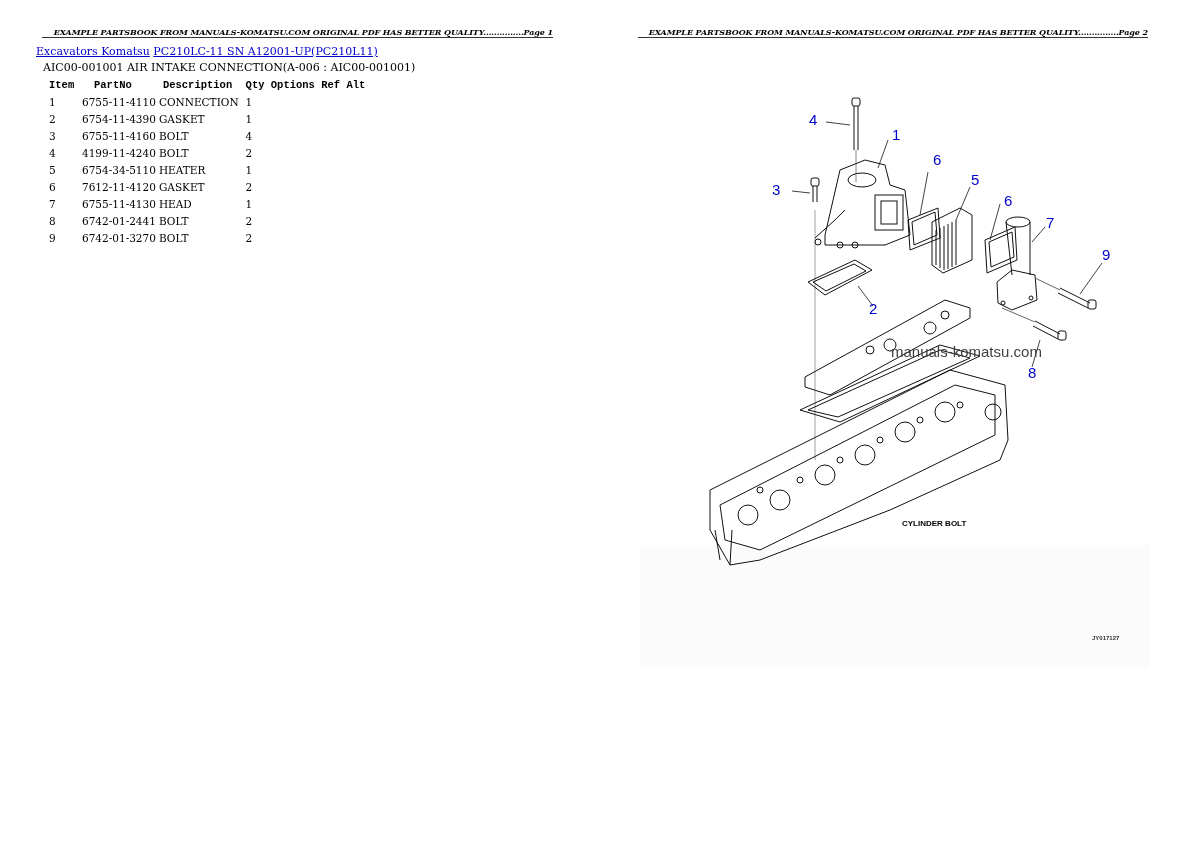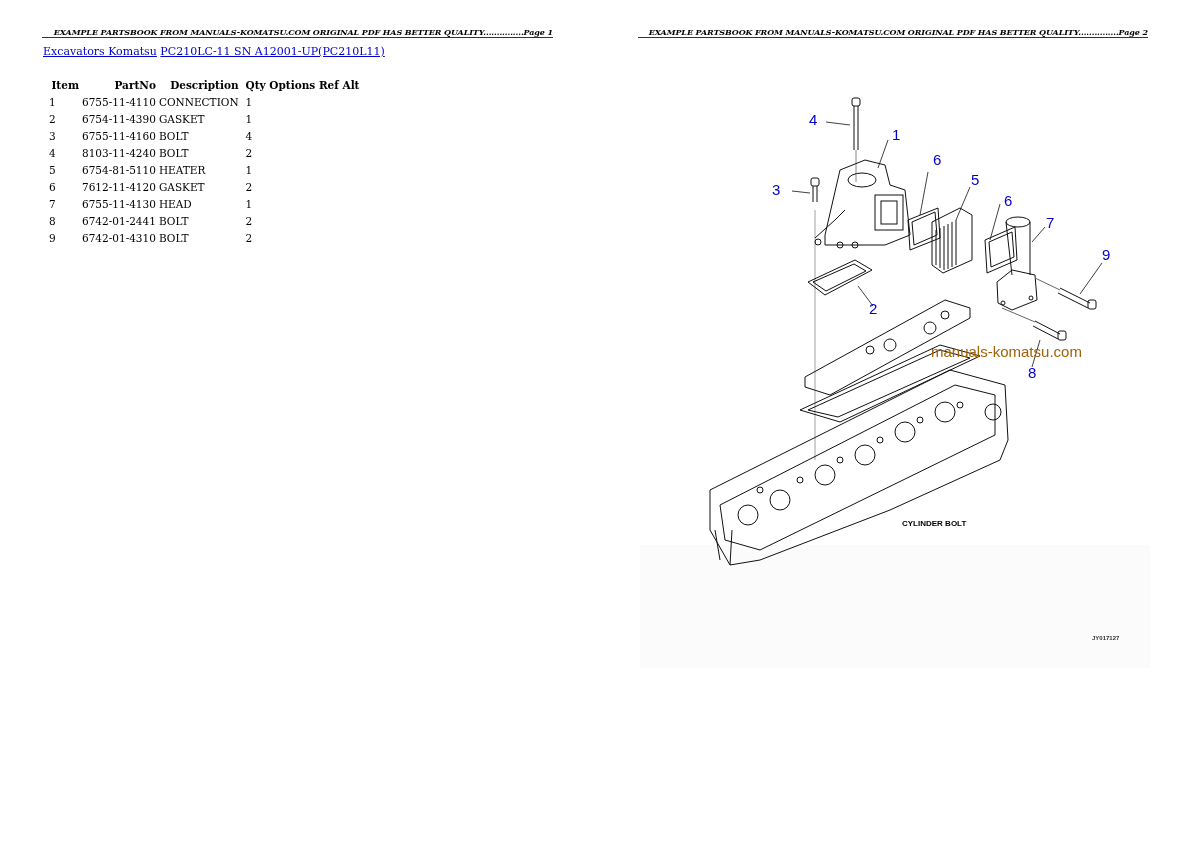--- a/index.html
+++ b/index.html
@@ -8,51 +8,52 @@
     .page { position: absolute; top: 0; height: 842px; }
     .page-left { left: 0; width: 595px; }
     .page-right { left: 595px; width: 595px; }
     .hdr { position: absolute; top: 27px; font-size: 8px; font-weight: bold; font-style: italic;
            text-align: right; white-space: nowrap; letter-spacing: -0.1px; }
     .hdr-rule { position: absolute; top: 37px; height: 0; border-top: 1px solid #333; }
     .page-left .hdr { left: 42px; width: 511px; }
     .page-left .hdr-rule { left: 42px; width: 511px; }
     .page-right .hdr { left: 43px; width: 510px; }
     .page-right .hdr-rule { left: 43px; width: 510px; }
-    .crumbs { position: absolute; top: 45px; left: 43px; font-size: 11px; white-space: nowrap; }
+    .crumbs { position: absolute; top: 45px; left: 36px; font-size: 11px; white-space: nowrap; }
     .crumbs a { color: #0000cc; text-decoration: underline; cursor: pointer; }
     .subtitle { position: absolute; top: 61px; left: 43px; font-size: 11px; white-space: nowrap; }
     table.parts { position: absolute; top: 77px; left: 43px; border-collapse: collapse; font-size: 10.5px; }
-    table.parts th { font-weight: bold; text-align: right; padding: 0 3px 0 0; height: 16px; white-space: nowrap; }
+    table.parts th { font-weight: bold; text-align: left; padding: 0 3px 0 0; height: 16px; white-space: nowrap; font-family: Liberation Mono, monospace; }
     table.parts td { padding: 0 3px 0 0; height: 17px; white-space: nowrap; }
     .c-item { width: 30px; padding-left: 6px !important; }
     th.c-item { padding-left: 6px !important; }
     .c-part { width: 71px; text-align: right; }
     th.c-part { padding-left: 12px !important; width: 59px; }
     .c-desc { width: 76px; }
     th.c-desc { padding-left: 4px !important; width: 72px; }
     .c-qty { width: 18px; padding-left: 4px !important; }
     .diagram { position: absolute; left: 45px; top: 60px; width: 510px; height: 610px; }
     .diagram-bg { position: absolute; left: 45px; top: 545px; width: 510px; height: 123px; background: #fbfbfb; }
     .callout { position: absolute; color: #0000cc; font-family: "Liberation Sans", sans-serif; font-size: 15px; }
-    .watermark { position: absolute; font-family: "Liberation Sans", sans-serif; font-size: 15px; color: #a16207; margin-left: 40px; }
+    .watermark { position: absolute; font-family: "Liberation Sans", sans-serif; font-size: 15px; color: #404040; }
     .cyl-label { position: absolute; font-family: "Liberation Sans", sans-serif; font-size: 8px; font-weight: bold; }
     .fig-id { position: absolute; font-family: "Liberation Sans", sans-serif; font-size: 6px; font-weight: bold; color: #333; }
   </style>
 </head>
 <body>
 
 <div class="page page-left">
   <div class="hdr">EXAMPLE PARTSBOOK FROM MANUALS-KOMATSU.COM ORIGINAL PDF HAS BETTER QUALITY...............Page 1</div>
   <div class="hdr-rule"></div>
 
   <div class="crumbs">
     <a>Excavators Komatsu</a>
     <a>PC210LC-11 SN A12001-UP(PC210L11)</a>
   </div>
+  <div class="subtitle">AIC00-001001 AIR INTAKE CONNECTION(A-006 : AIC00-001001)</div>
 
   <table class="parts">
     <thead>
       <tr>
         <th class="c-item">Item</th>
         <th class="c-part">PartNo</th>
         <th class="c-desc">Description</th>
         <th style="padding-left:4px;margin-top:44px;">
           <span>Qty</span>
           <span>Options</span>
@@ -75,27 +76,27 @@
         <td class="c-qty">1</td>
       </tr>
       <tr>
         <td class="c-item">3</td>
         <td class="c-part">6755-11-4160</td>
         <td class="c-desc">BOLT</td>
         <td class="c-qty">4</td>
       </tr>
       <tr>
         <td class="c-item">4</td>
-        <td class="c-part">8103-11-4240</td>
+        <td class="c-part">4199-11-4240</td>
         <td class="c-desc">BOLT</td>
         <td class="c-qty">2</td>
       </tr>
       <tr>
         <td class="c-item">5</td>
-        <td class="c-part">6754-81-5110</td>
+        <td class="c-part">6754-34-5110</td>
         <td class="c-desc">HEATER</td>
         <td class="c-qty">1</td>
       </tr>
       <tr>
         <td class="c-item">6</td>
         <td class="c-part">7612-11-4120</td>
         <td class="c-desc">GASKET</td>
         <td class="c-qty">2</td>
       </tr>
       <tr>
@@ -105,21 +106,21 @@
         <td class="c-qty">1</td>
       </tr>
       <tr>
         <td class="c-item">8</td>
         <td class="c-part">6742-01-2441</td>
         <td class="c-desc">BOLT</td>
         <td class="c-qty">2</td>
       </tr>
       <tr>
         <td class="c-item">9</td>
-        <td class="c-part">6742-01-4310</td>
+        <td class="c-part">6742-01-3270</td>
         <td class="c-desc">BOLT</td>
         <td class="c-qty">2</td>
       </tr>
     </tbody>
   </table>
 </div>
 
 <div class="page page-right">
   <div class="hdr">EXAMPLE PARTSBOOK FROM MANUALS-KOMATSU.COM ORIGINAL PDF HAS BETTER QUALITY...............Page 2</div>
   <div class="hdr-rule"></div>

